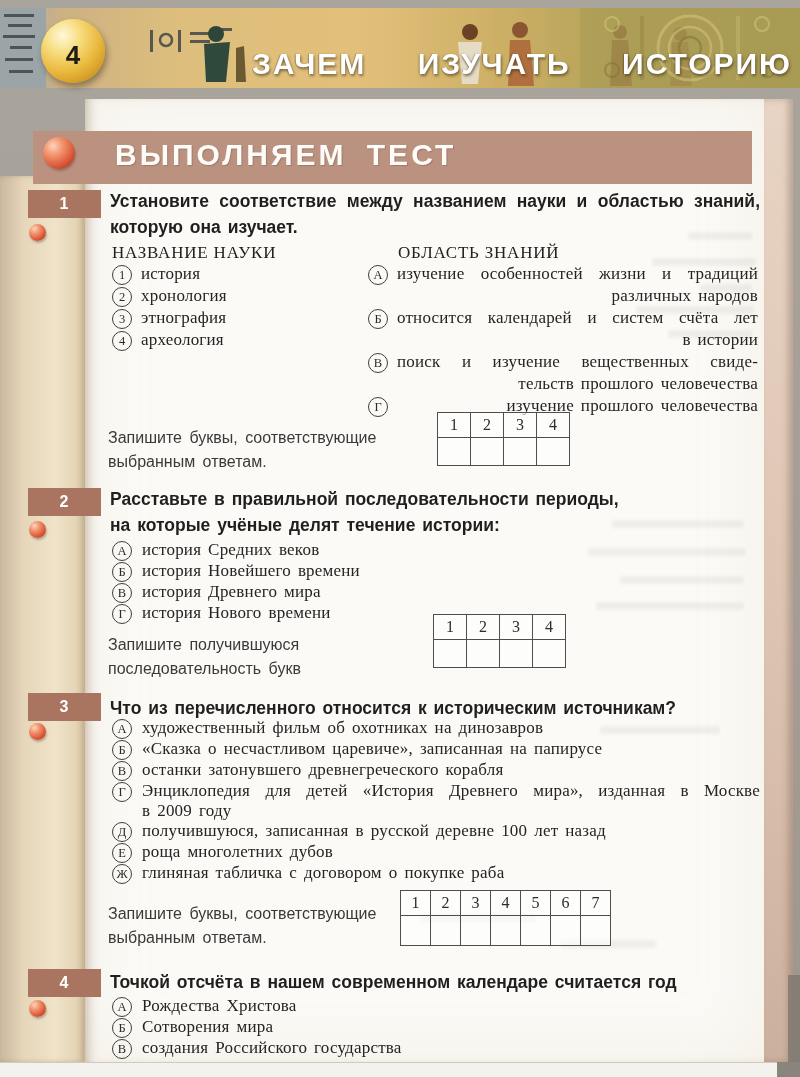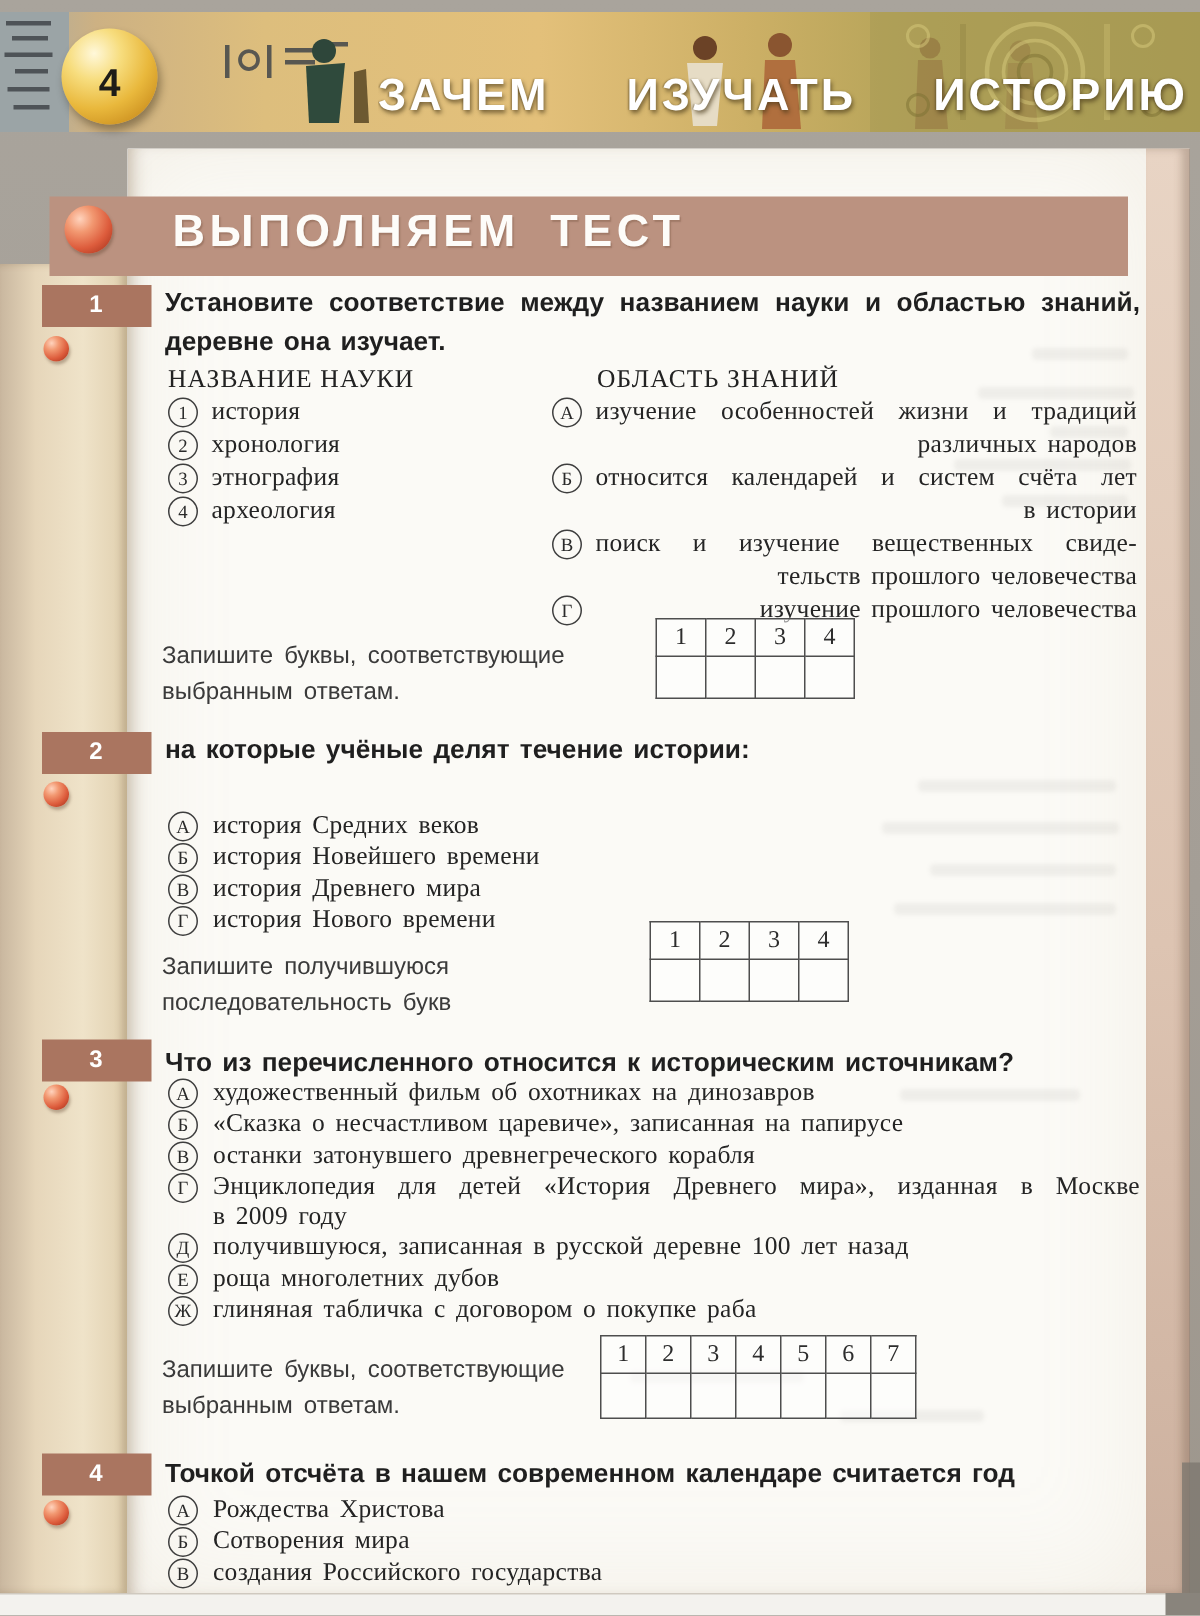--- a/index.html
+++ b/index.html
@@ -178,21 +178,21 @@
     <span class="red-ball rb-big" style="left:10px;top:6px;position:absolute;"></span>
     <span class="test-title">ВЫПОЛНЯЕМ ТЕСТ</span>
   </div>
 
   <div class="tab" style="top:190px;">
     <span>1</span>
   </div>
   <span class="red-ball rb-sm" style="top:224px;"></span>
   <div class="prompt" style="top:188px;">
     <div class="j">Установите соответствие между названием науки и областью знаний,</div>
-    <div>деревне она изучает.</div>
+    <div>которую она изучает.</div>
   </div>
 
   <div class="match">
     <div class="mcol-left">
       <div class="mhead">НАЗВАНИЕ НАУКИ</div>
       <div class="mi">
         <span class="circle">1</span>
         <span class="mtext">история</span>
       </div>
       <div class="mi">
@@ -259,20 +259,21 @@
       <td></td>
     </tr>
   </tbody>
     </table>
 
   <div class="tab" style="top:488px;">
     <span>2</span>
   </div>
   <span class="red-ball rb-sm" style="top:521px;"></span>
   <div class="prompt" style="top:486px;">
+    <div>Расставьте в правильной последовательности периоды,</div>
     <div>на которые учёные делят течение истории:</div>
   </div>
   <div class="opts" style="top:540px;">
     <div class="opt">
       <span class="circle">А</span>
       <div class="olines">
           <div class="ol">история Средних веков</div>
         </div>
     </div>
     <div class="opt">

